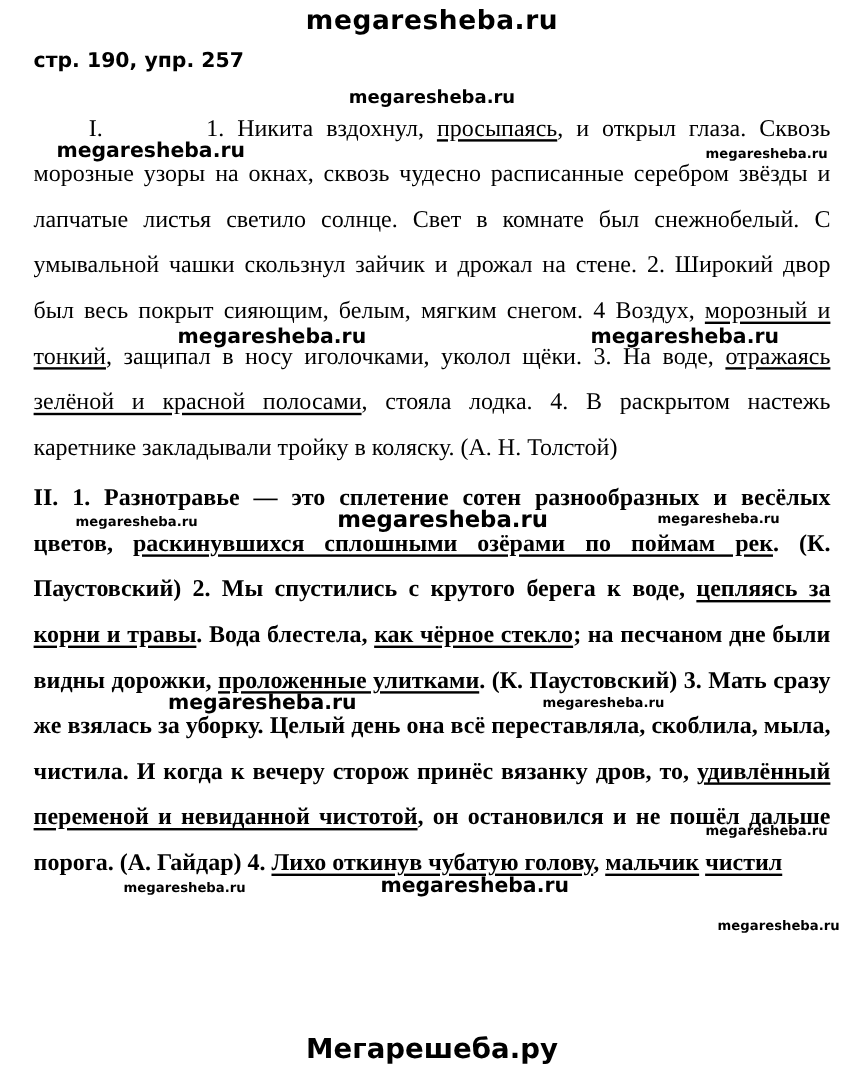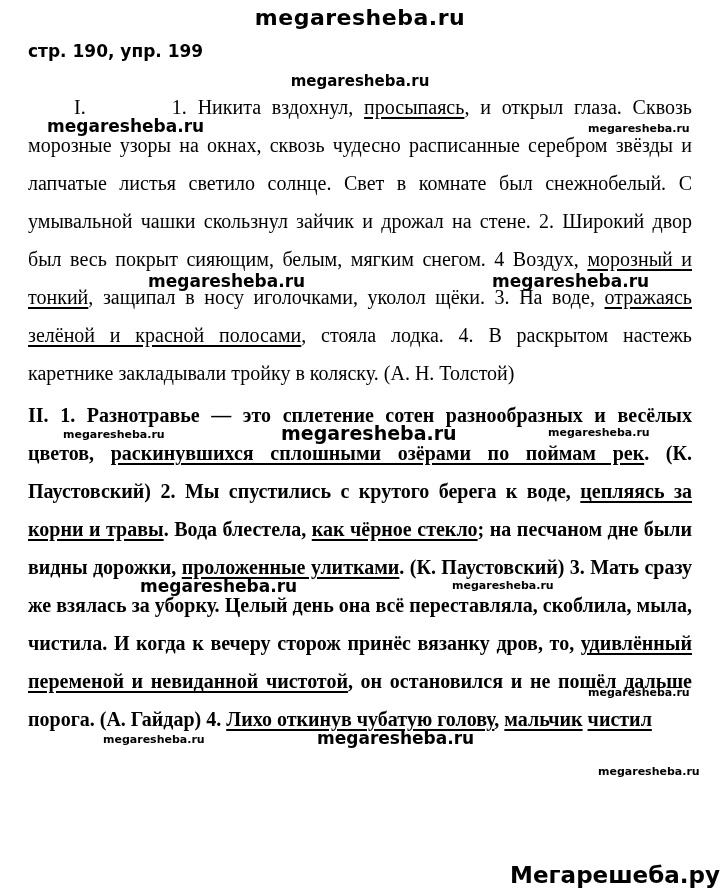--- a/index.html
+++ b/index.html
@@ -60,21 +60,21 @@
   .u {
     text-decoration: underline;
     text-decoration-thickness: 1.5px;
     text-underline-offset: 3px;
   }
   .footer-brand {
     position: absolute;
     bottom: 8px;
     left: 0;
     width: 100%;
-    text-align: right;
+    text-align: center;
     font-family: "DejaVu Sans", sans-serif;
     font-weight: bold;
     font-size: 23px;
   }
   #watermark-layer .wm {
     position: absolute;
     font-family: "DejaVu Sans", sans-serif;
     white-space: nowrap;
     color: #000000;
   }
@@ -82,21 +82,21 @@
   .wm.bold-md { font-weight: bold; font-size: 17px; }
   .wm.small   { font-weight: 600;  font-size: 11px; }
 </style>
 </head>
 <body>
 
 <div class="page">
 
   <div class="site-header">megaresheba.ru</div>
 
-  <div class="exercise-ref">стр. 190, упр. 199</div>
+  <div class="exercise-ref">стр. 190, упр. 257</div>
 
   <div class="center-watermark">megaresheba.ru</div>
 
   <div class="body-text" id="doc-body">
       <p class="para indented"><span>I.&nbsp;&nbsp;&nbsp;&nbsp;&nbsp;&nbsp;&nbsp; 1. Никита вздохнул, </span><span class="u">просыпаясь</span><span>, и открыл глаза. Сквозь морозные узоры на окнах, сквозь чудесно расписанные серебром звёзды и лапчатые листья светило солнце. Свет в комнате был снежнобелый. С умывальной чашки скользнул зайчик и дрожал на стене. 2. Широкий двор был весь покрыт сияющим, белым, мягким снегом. 4 Воздух, </span><span class="u">морозный и тонкий</span><span>, защипал в носу иголочками, уколол щёки. 3. На воде, </span><span class="u">отражаясь зелёной и красной полосами</span><span>, стояла лодка. 4. В раскрытом настежь каретнике закладывали тройку в коляску. (А. Н. Толстой)</span></p>
       <p class="para"><span>II. 1. Разнотравье — это сплетение сотен разнообразных и весёлых цветов, </span><span class="u">раскинувшихся сплошными озёрами по поймам рек</span><span>. (К. Паустовский) 2. Мы спустились с крутого берега к воде, </span><span class="u">цепляясь за корни и травы</span><span>. Вода блестела, </span><span class="u">как чёрное стекло</span><span>; на песчаном дне были видны дорожки, </span><span class="u">проложенные улитками</span><span>. (К. Паустовский) 3. Мать сразу же взялась за уборку. Целый день она всё переставляла, скоблила, мыла, чистила. И когда к вечеру сторож принёс вязанку дров, то, </span><span class="u">удивлённый переменой и невиданной чистотой</span><span>, он остановился и не пошёл дальше порога. (А. Гайдар) 4. </span><span class="u">Лихо откинув чубатую голову</span><span>, </span><span class="u">мальчик</span><span> </span><span class="u">чистил</span></p>
     </div>
 
   <div id="watermark-layer">
       <span class="wm bold-md" style="left: 47px; top: 116px;">megaresheba.ru</span>

